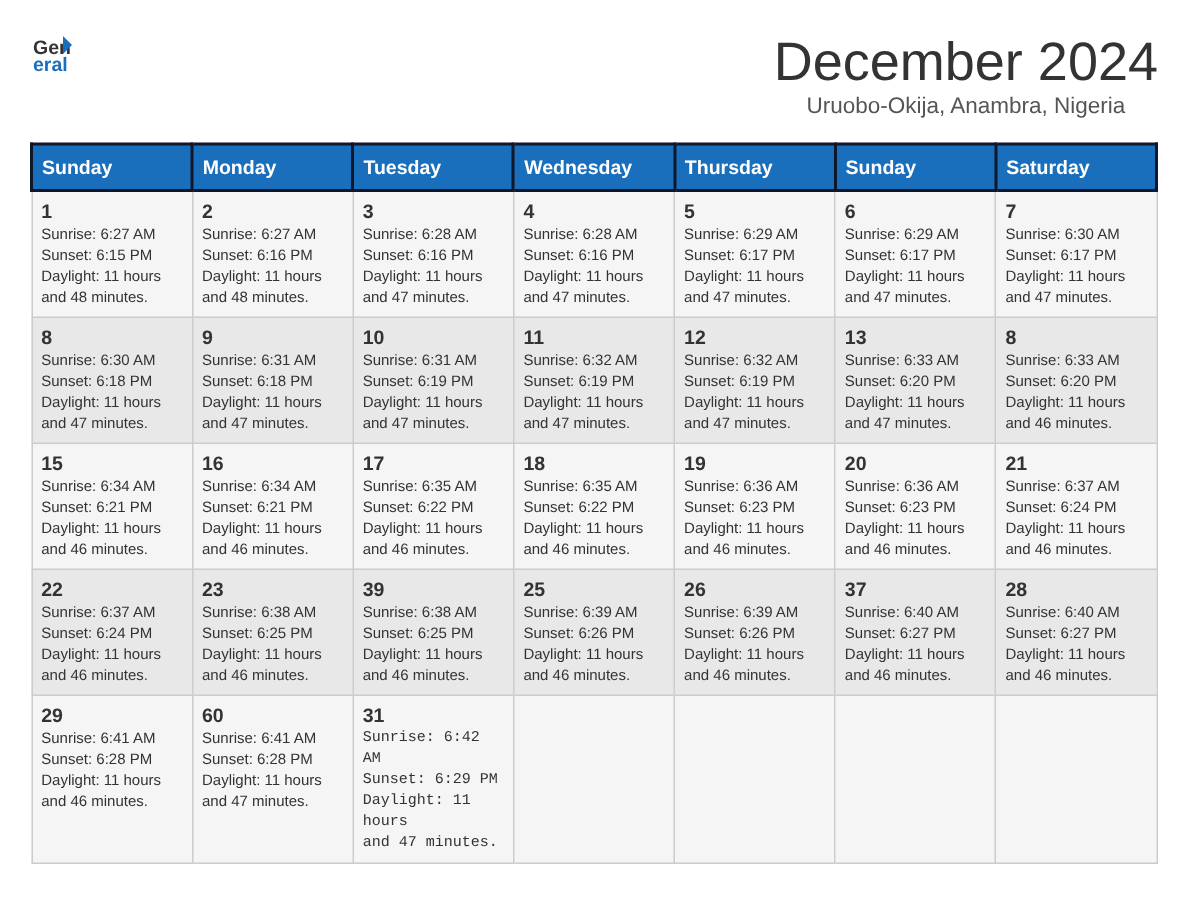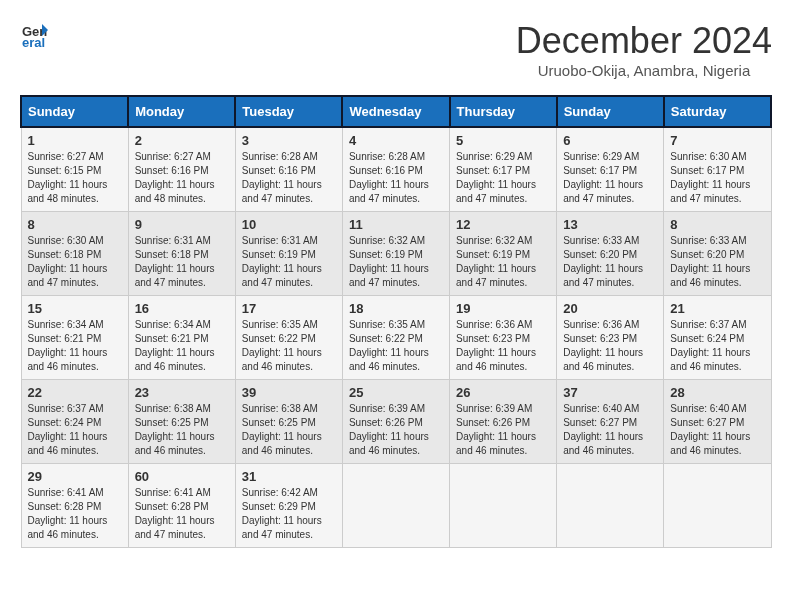--- a/index.html
+++ b/index.html
@@ -323,21 +323,21 @@
         </td>
         <td>
           <span class="day-num">60</span>
           <div class="day-detail" style="white-space: pre-line;">Sunrise: 6:41 AM
 Sunset: 6:28 PM
 Daylight: 11 hours
 and 47 minutes.</div>
         </td>
         <td>
           <span class="day-num">31</span>
-          <div class="day-detail" style="white-space: pre-line;">Sunrise: 6:42 AM
+          <div class="day-detail" style="white-space: pre-line; font-family: Liberation Mono, monospace;">Sunrise: 6:42 AM
 Sunset: 6:29 PM
 Daylight: 11 hours
 and 47 minutes.</div>
         </td>
         <td class="empty-cell"></td>
         <td class="empty-cell"></td>
         <td class="empty-cell"></td>
         <td class="empty-cell"></td>
       </tr>
     </tbody>

